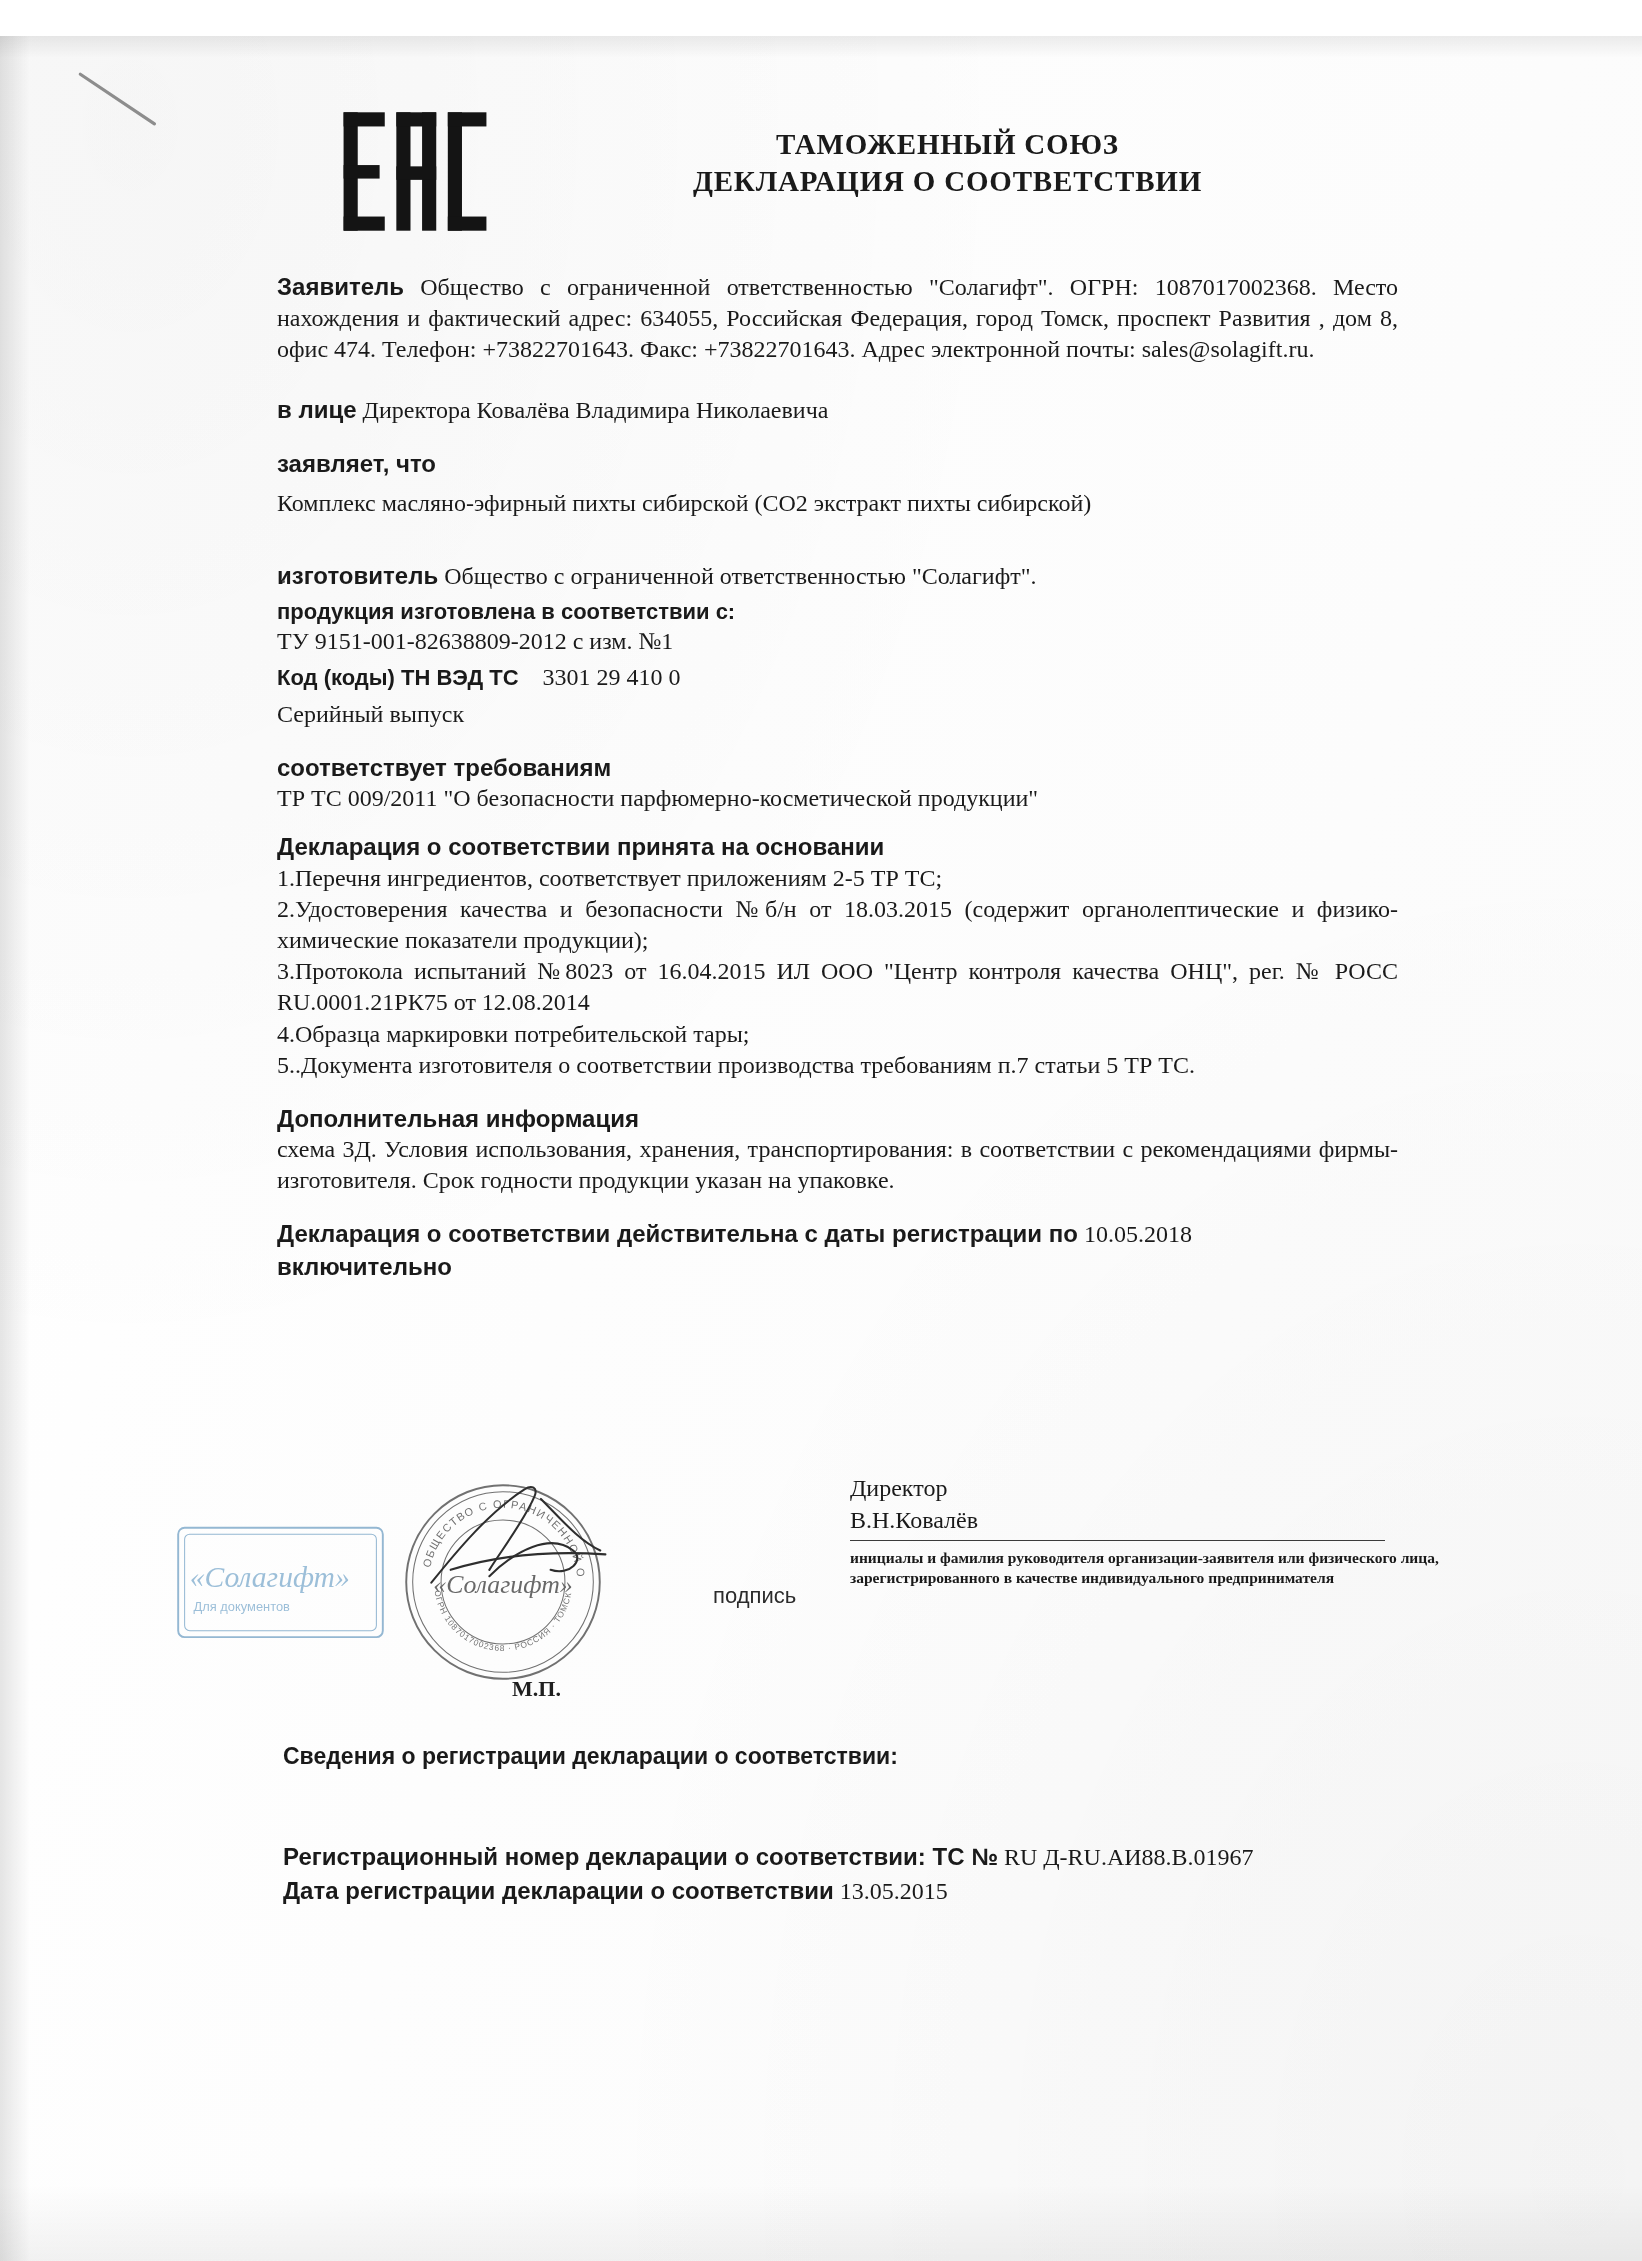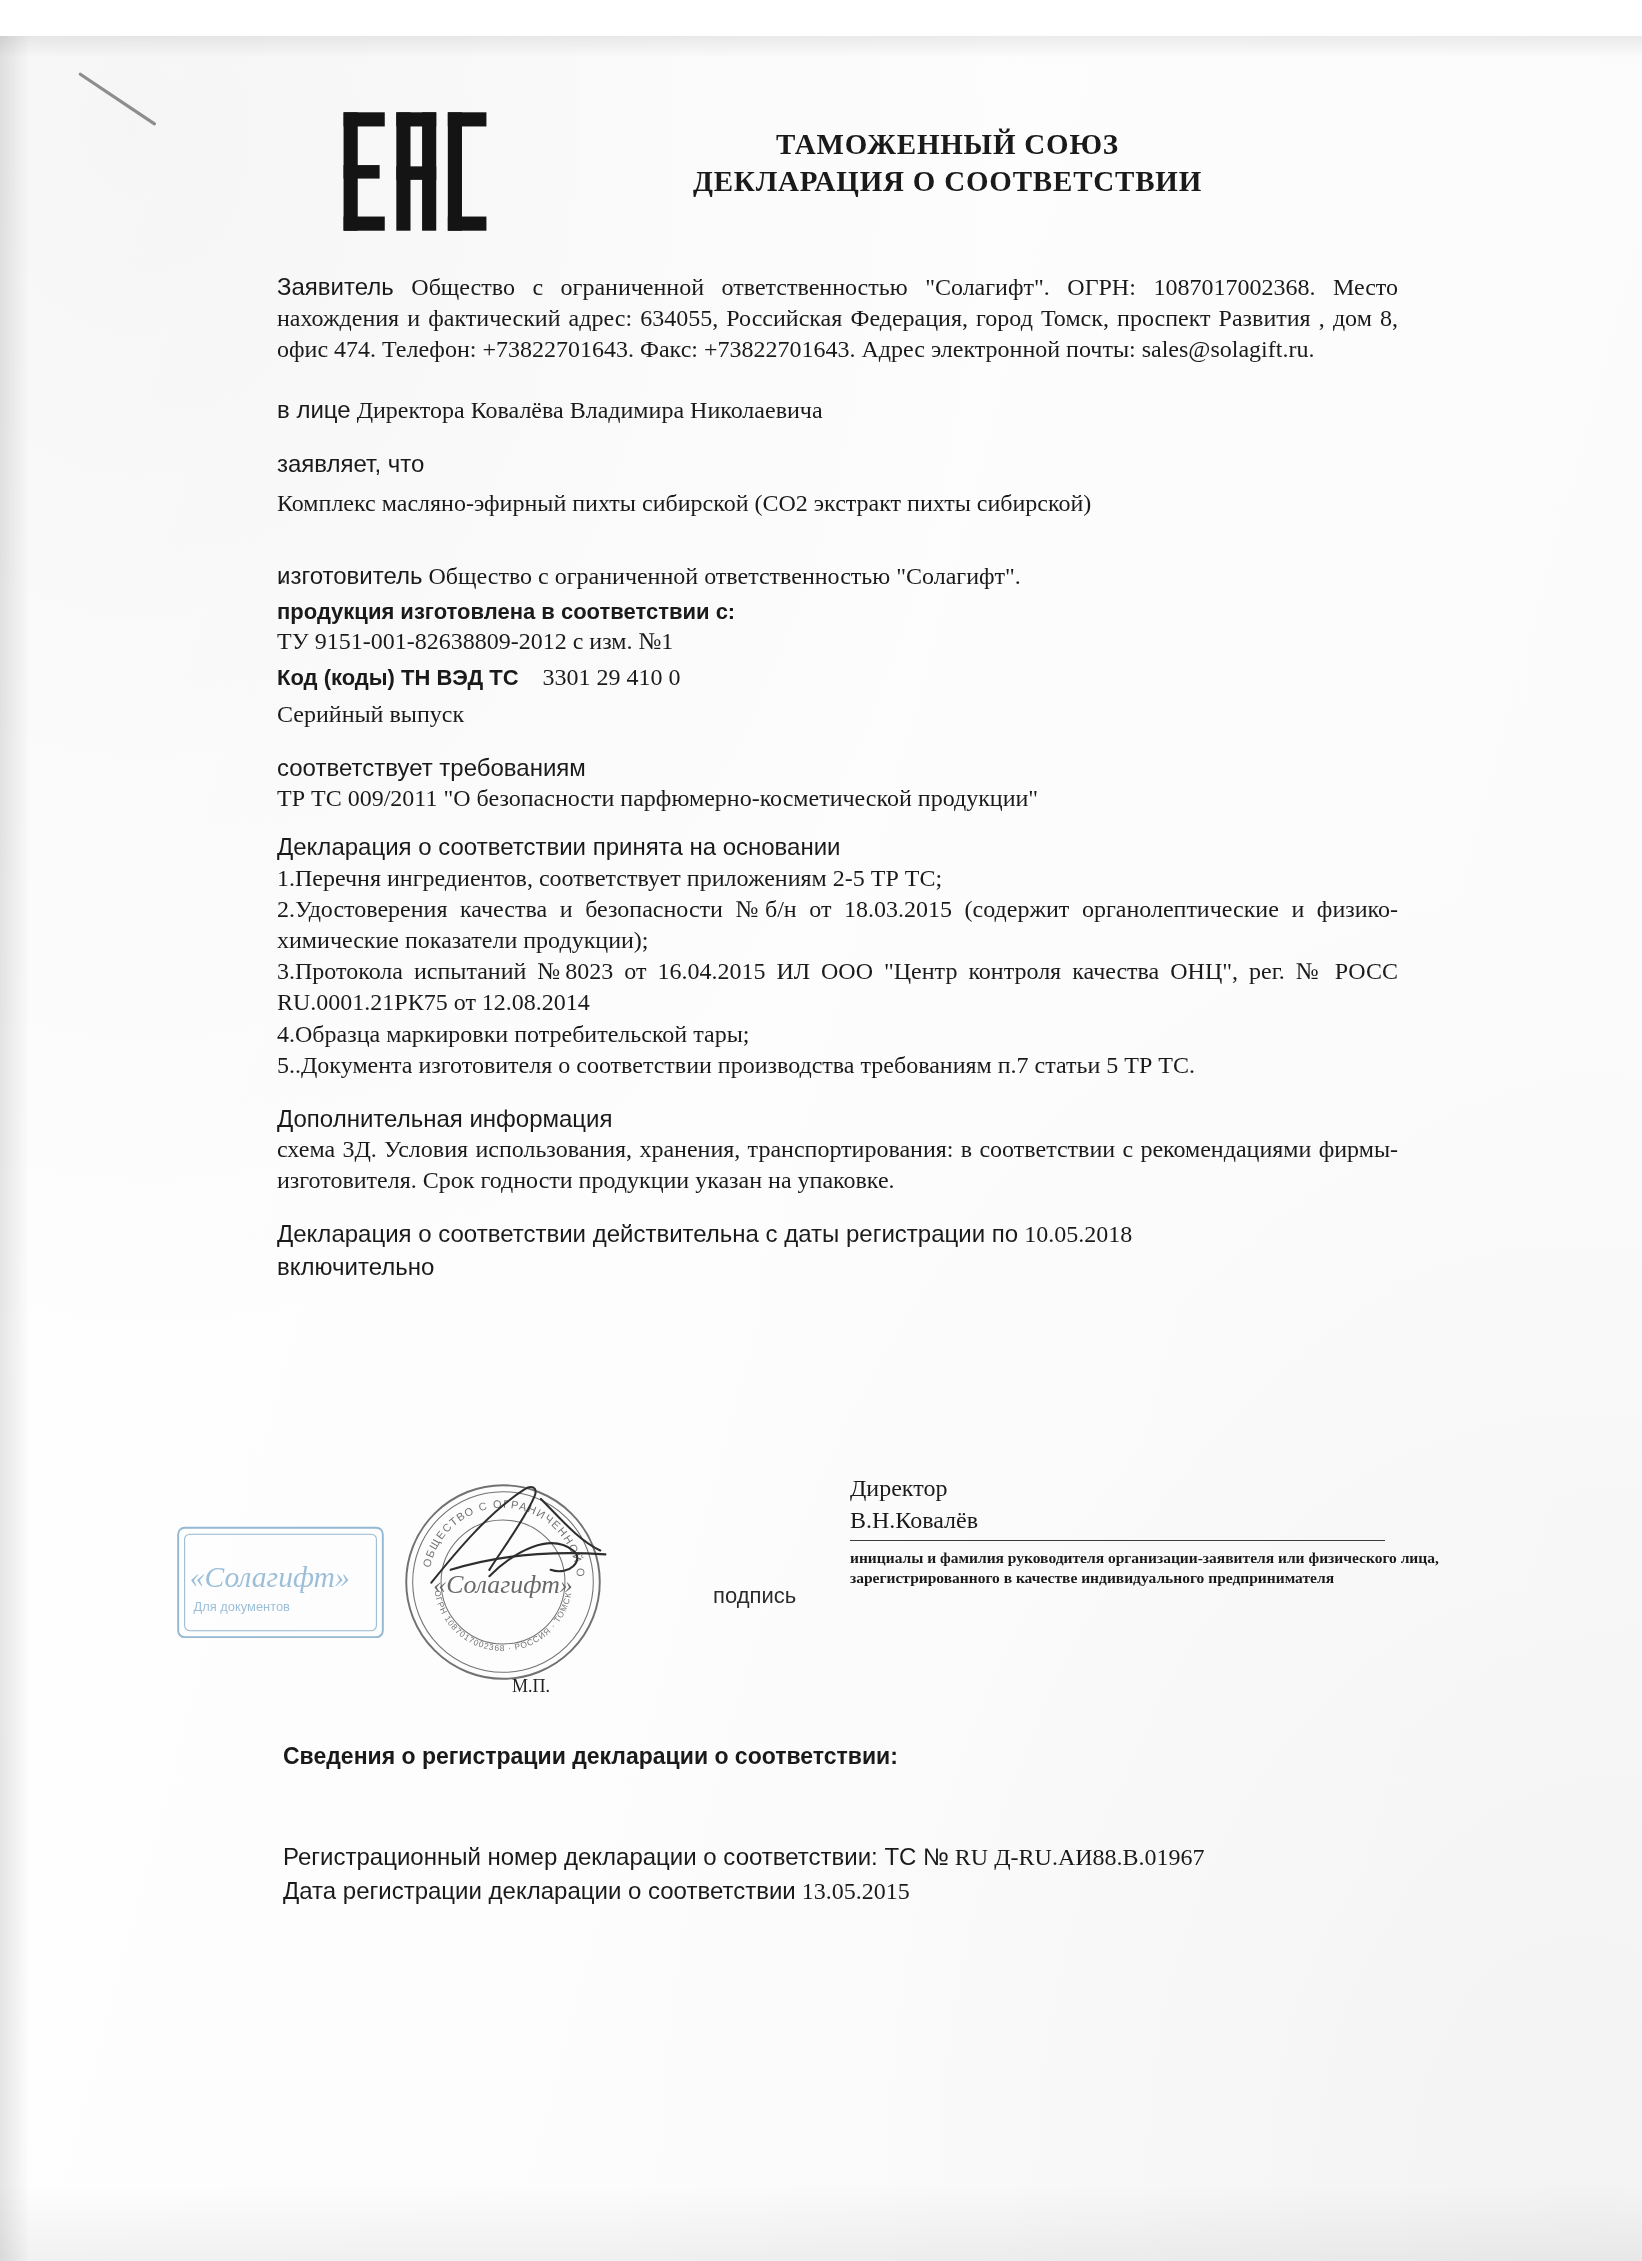--- a/index.html
+++ b/index.html
@@ -79,21 +79,21 @@
     width: 1121px;
   }
   .blk { margin: 0 0 0 0; }
   p {
     margin: 0;
     font-size: 24px;
     line-height: 1.30;
   }
   .lbl {
     font-family: "Liberation Sans", sans-serif;
-    font-weight: normal;
+    font-weight: bold;
   }
   .just { text-align: justify; }
   .sp-8 { height: 5.2px; }
   .sp-14 { height: 9px; }
   .sp-20 { height: 13px; }
   .sp-26 { height: 17px; }
   .sp-34 { height: 22px; }
   .sp-44 { height: 28px; }
   .small-sans {
     font-family: "Liberation Sans", sans-serif;
@@ -144,22 +144,22 @@
     position: absolute;
     left: 436px; top: 110px;
     font-family: Liberation Sans, sans-serif;
     font-size: 22px;
     color: #2b2b2b;
   }
   .mp {
     position: absolute;
     left: 512px; top: 1640px;
     font-family: "Liberation Serif", serif;
-    font-size: 18px;
-    font-weight: normal;
+    font-size: 22px;
+    font-weight: bold;
     color: #1f1f1f;
   }
 
   
   .stamp-round {
     position: absolute;
     left: 403px; top: 1446px;
     width: 200px; height: 200px;
     pointer-events: none;
     opacity: 0.78;

